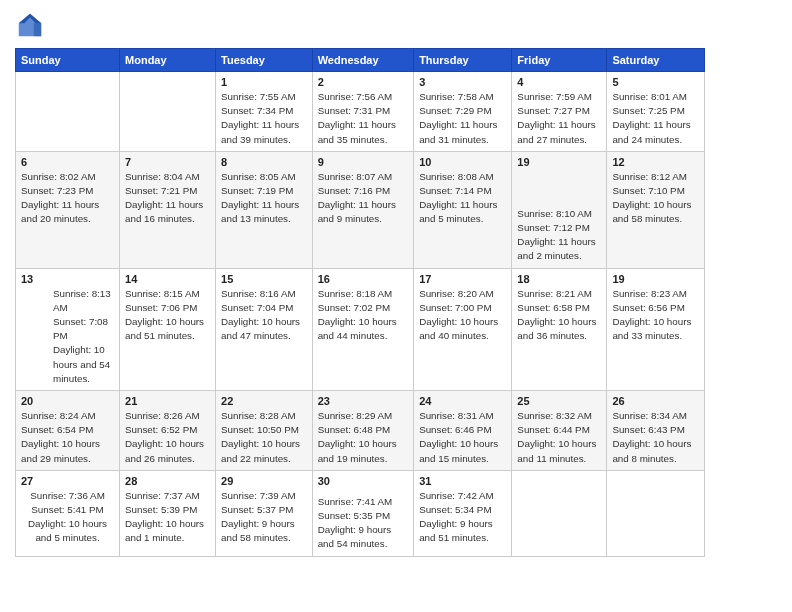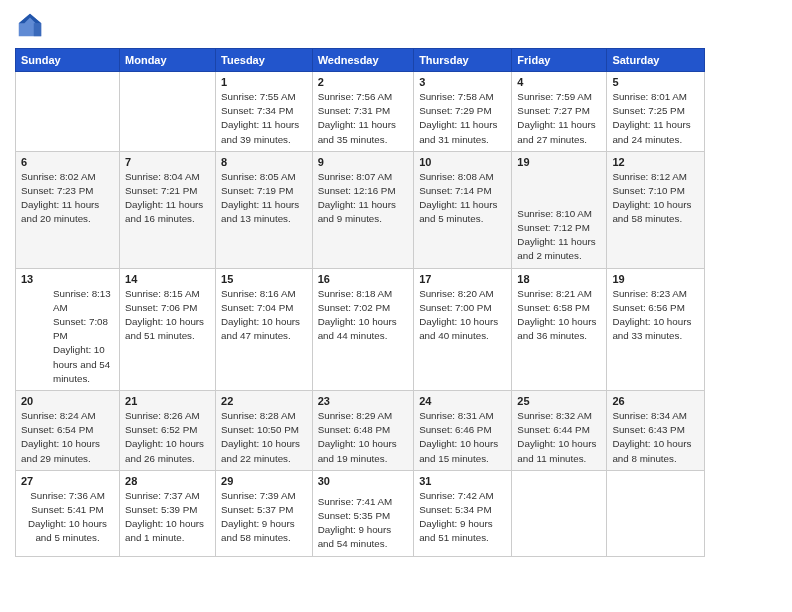--- a/index.html
+++ b/index.html
@@ -183,21 +183,21 @@
           </td>
           <td>
             <span class="day-num">8</span>
             <div class="day-info" style="white-space: pre-line;">Sunrise: 8:05 AM
 Sunset: 7:19 PM
 Daylight: 11 hours and 13 minutes.</div>
           </td>
           <td>
             <span class="day-num">9</span>
             <div class="day-info" style="white-space: pre-line;">Sunrise: 8:07 AM
-Sunset: 12:16 PM
+Sunset: 7:16 PM
 Daylight: 11 hours and 9 minutes.</div>
           </td>
           <td>
             <span class="day-num">10</span>
             <div class="day-info" style="white-space: pre-line;">Sunrise: 8:08 AM
 Sunset: 7:14 PM
 Daylight: 11 hours and 5 minutes.</div>
           </td>
           <td>
             <span class="day-num">19</span>

